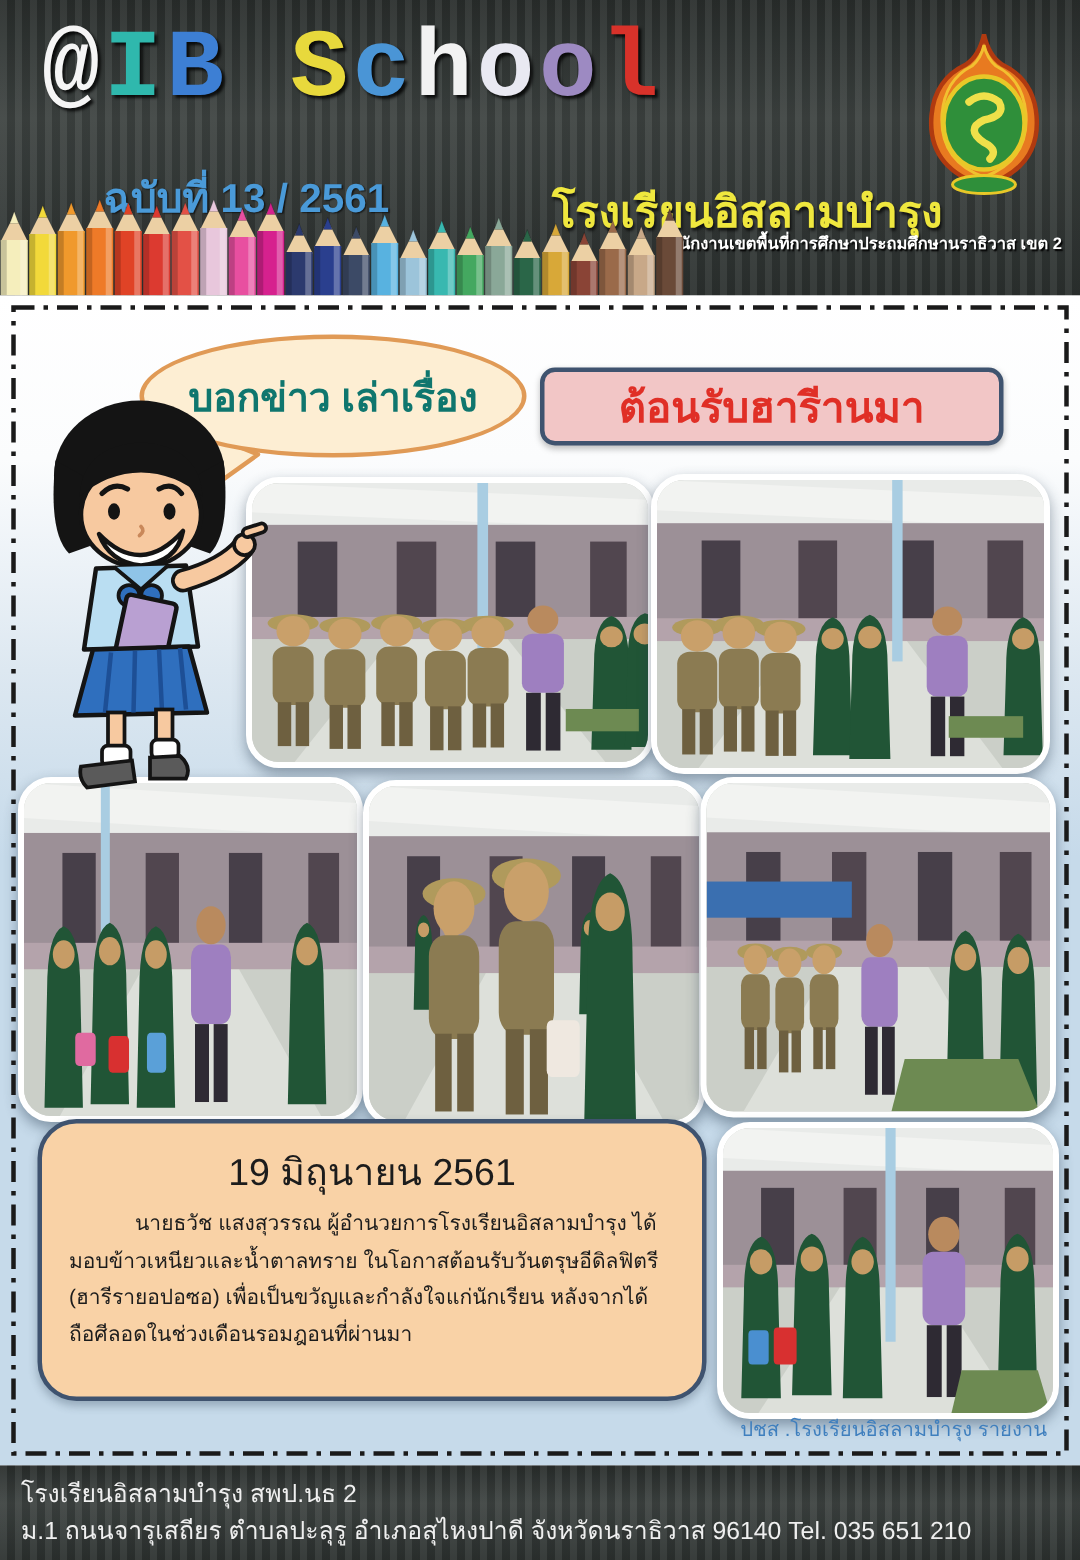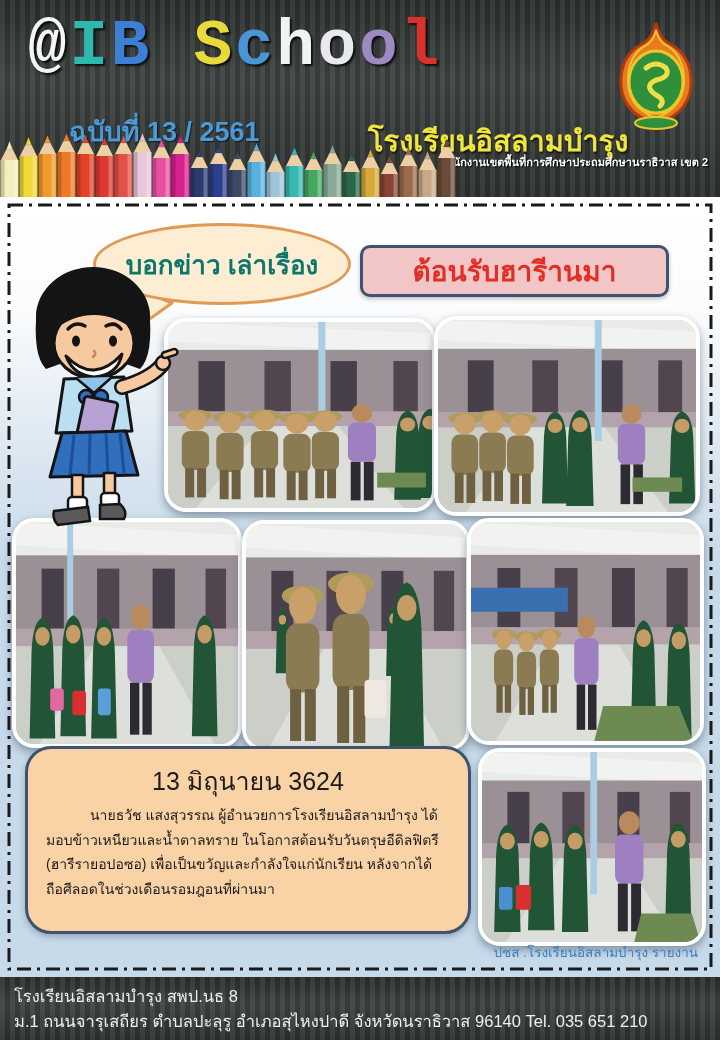--- a/index.html
+++ b/index.html
@@ -369,24 +369,24 @@
         <use href="#fig-green" transform="translate(84,70) scale(5.2)"></use>
         <rect x="40" y="140" width="18" height="26" rx="3" fill="#d83030"></rect>
         <rect x="20" y="142" width="16" height="24" rx="3" fill="#4a8fd0"></rect>
         <use href="#fig-man" transform="translate(146,60) scale(5.6)"></use>
         <use href="#fig-green" transform="translate(206,68) scale(5.2)"></use>
         <polygon points="188,170 248,170 258,200 180,200" fill="#6d8a52"></polygon>
       </svg>
     </figure>
 
     <div class="article-box">
-      <h2>13 มิถุนายน 3624</h2>
+      <h2>19 มิถุนายน 2561</h2>
       <p>นายธวัช  แสงสุวรรณ ผู้อำนวยการโรงเรียนอิสลามบำรุง ได้มอบข้าวเหนียวและน้ำตาลทราย ในโอกาสต้อนรับวันตรุษอีดิลฟิตรี (ฮารีรายอปอซอ) เพื่อเป็นขวัญและกำลังใจแก่นักเรียน หลังจากได้ถือศีลอดในช่วงเดือนรอมฎอนที่ผ่านมา</p>
     </div>
 
     <div class="credit">ปชส .โรงเรียนอิสลามบำรุง รายงาน</div>
   </main>
 
   <footer class="bar footer">
-    <div class="fline">โรงเรียนอิสลามบำรุง สพป.นธ 8</div>
+    <div class="fline">โรงเรียนอิสลามบำรุง สพป.นธ 2</div>
     <div class="fline">ม.1 ถนนจารุเสถียร ตำบลปะลุรู อำเภอสุไหงปาดี จังหวัดนราธิวาส 96140 Tel. 035 651 210</div>
   </footer>
 </div>
 
 </body></html>

